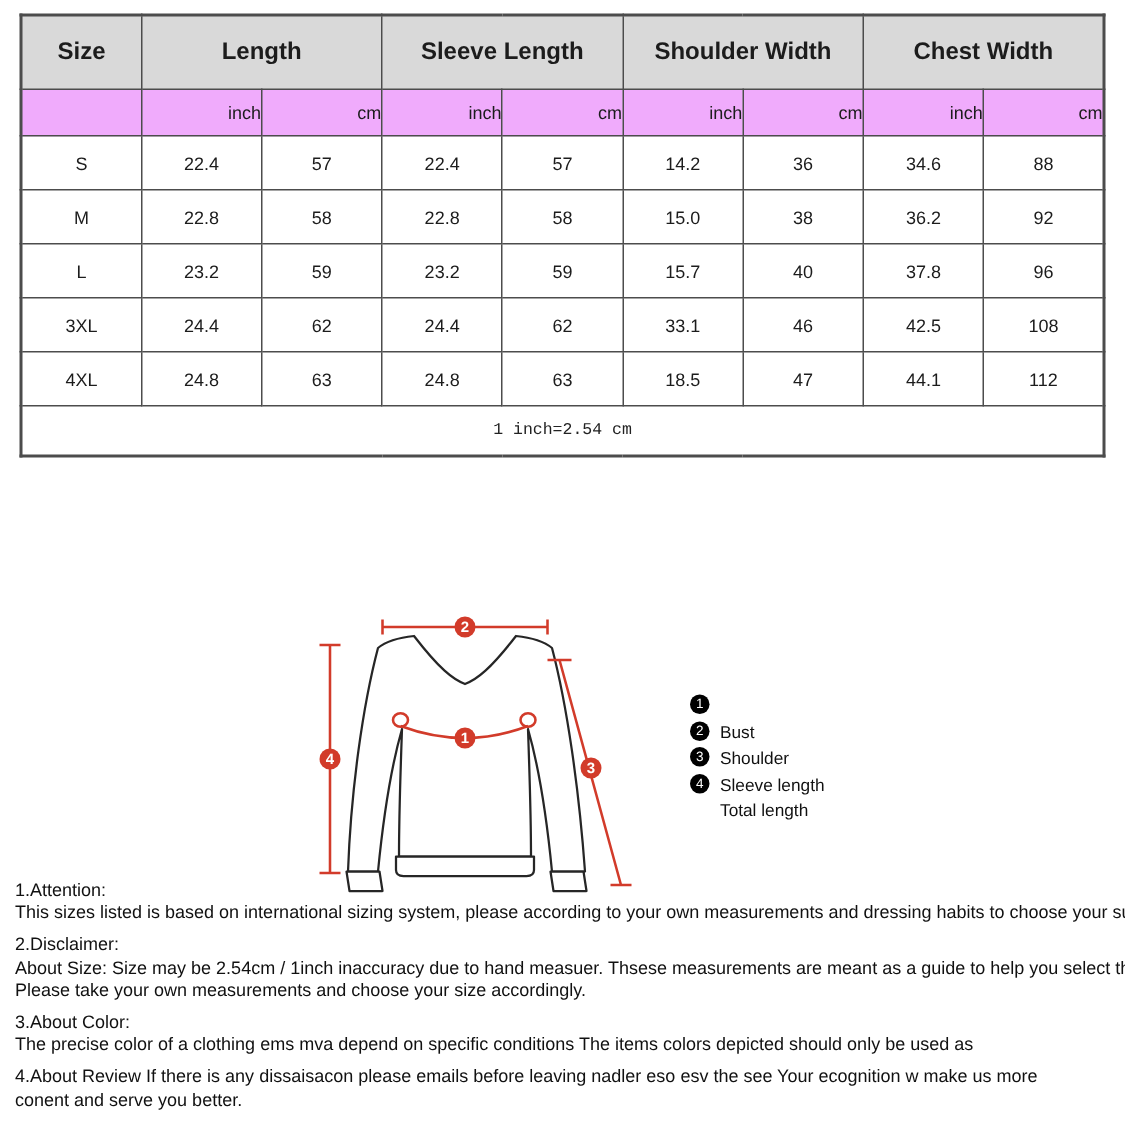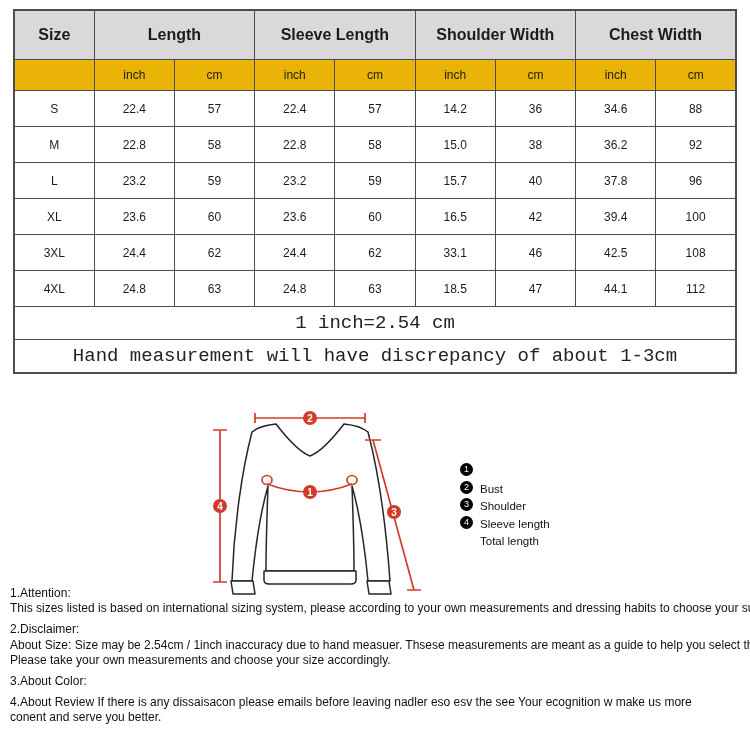--- a/index.html
+++ b/index.html
@@ -7,24 +7,24 @@
         font-family:"Liberation Sans",sans-serif;color:#1c1c1c;}
 
   
   table.size-table{position:absolute;left:13px;top:9px;width:724px;border-collapse:collapse;
         table-layout:fixed;}
   table.size-table col{width:11.11%;}
   table.size-table th,table.size-table td{border:1px solid #4c4c4c;text-align:center;
         vertical-align:middle;padding:0;}
   table.size-table{border:2px solid #4c4c4c;}
   tr.hdr-main th{background:#d9d9d9;font-size:16px;font-weight:bold;height:48px;}
-  tr.hdr-unit th{background:#eab308;font-size:12px;font-weight:normal;height:30px;}
+  tr.hdr-unit th{background:#f0abfc;font-size:12px;font-weight:normal;height:30px;text-align:right;}
   tbody.rows td{font-size:12px;height:35px;background:#fff;}
   tbody.notes td{height:32px;background:#fff;font-family:"Liberation Mono",monospace;
-        font-size:19px;color:#222;}
+        font-size:11px;color:#222;}
 
   
   .diagram-svg{position:absolute;left:0;top:400px;width:750px;height:200px;}
   .sweater{fill:#ffffff;stroke:#262626;stroke-width:1.5;stroke-linejoin:round;}
   .measure{stroke:var(--accent,#d23b2a);stroke-width:1.7;fill:none;}
   .measure-fill{fill:var(--accent,#d23b2a);}
   .callout-num{fill:#ffffff;font-family:"Liberation Sans",sans-serif;font-size:10px;
         font-weight:bold;text-anchor:middle;}
 
   .legend{position:absolute;left:460px;top:463px;}
@@ -108,31 +108,20 @@
           <td>23.2</td>
           <td>59</td>
           <td>23.2</td>
           <td>59</td>
           <td>15.7</td>
           <td>40</td>
           <td>37.8</td>
           <td>96</td>
         </tr>
 
-        <tr>
-          <td>XL</td>
-          <td>23.6</td>
-          <td>60</td>
-          <td>23.6</td>
-          <td>60</td>
-          <td>16.5</td>
-          <td>42</td>
-          <td>39.4</td>
-          <td>100</td>
-        </tr>
 
 
         <tr>
           <td>3XL</td>
           <td>24.4</td>
           <td>62</td>
           <td>24.4</td>
           <td>62</td>
           <td>33.1</td>
           <td>46</td>
@@ -148,23 +137,20 @@
           <td>63</td>
           <td>18.5</td>
           <td>47</td>
           <td>44.1</td>
           <td>112</td>
         </tr>
       </tbody>
     <tbody class="notes">
       <tr>
         <td colspan="9">1 inch=2.54 cm</td>
-      </tr>
-      <tr>
-        <td colspan="9">Hand measurement will have discrepancy of about 1-3cm</td>
       </tr>
     </tbody>
   </table>
 
   <svg class="diagram-svg" viewBox="0 0 750 200">
 
     <path class="sweater" d="M252,32 C258,27 266,25 276,24
          C293,46 302,53 310,56
          C318,53 327,46 344,24
          C354,25 362,27 368,32
@@ -250,20 +236,21 @@
             <div class="sec-line">About Size: Size may be 2.54cm / 1inch inaccuracy due to hand measuer. Thsese measurements are meant as a guide to help you select the correct size.</div>
 
             <div class="sec-line">Please take your own measurements and choose your size accordingly.</div>
           </div>
       </div>
 
       <div class="section">
         <div class="sec-heading">3.About Color:</div>
         <div>
 
+            <div class="sec-line">The precise color of a clothing ems mva depend on specific conditions The items colors depicted should only be used as</div>
 
           </div>
       </div>
 
       <div class="section">
 
         <div>
 
             <div class="sec-line">4.About Review If there is any dissaisacon please emails before leaving nadler eso esv the see Your ecognition w make us more</div>
 

